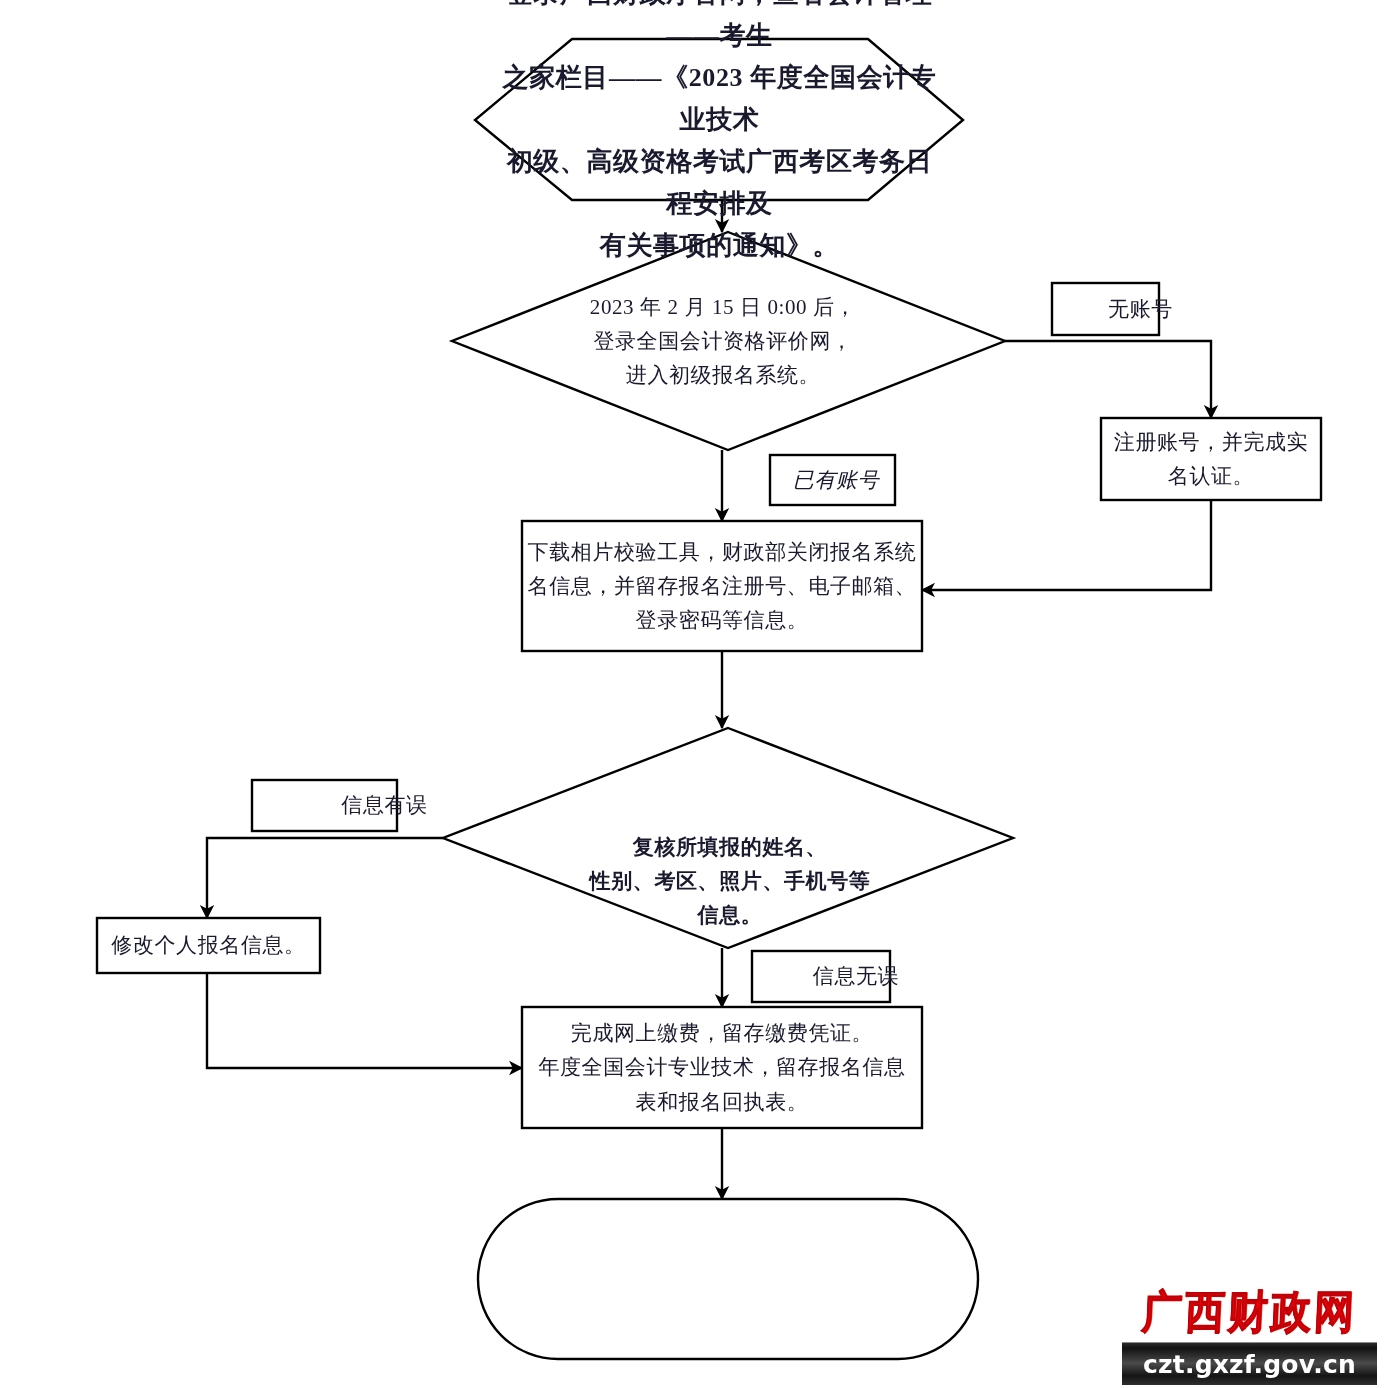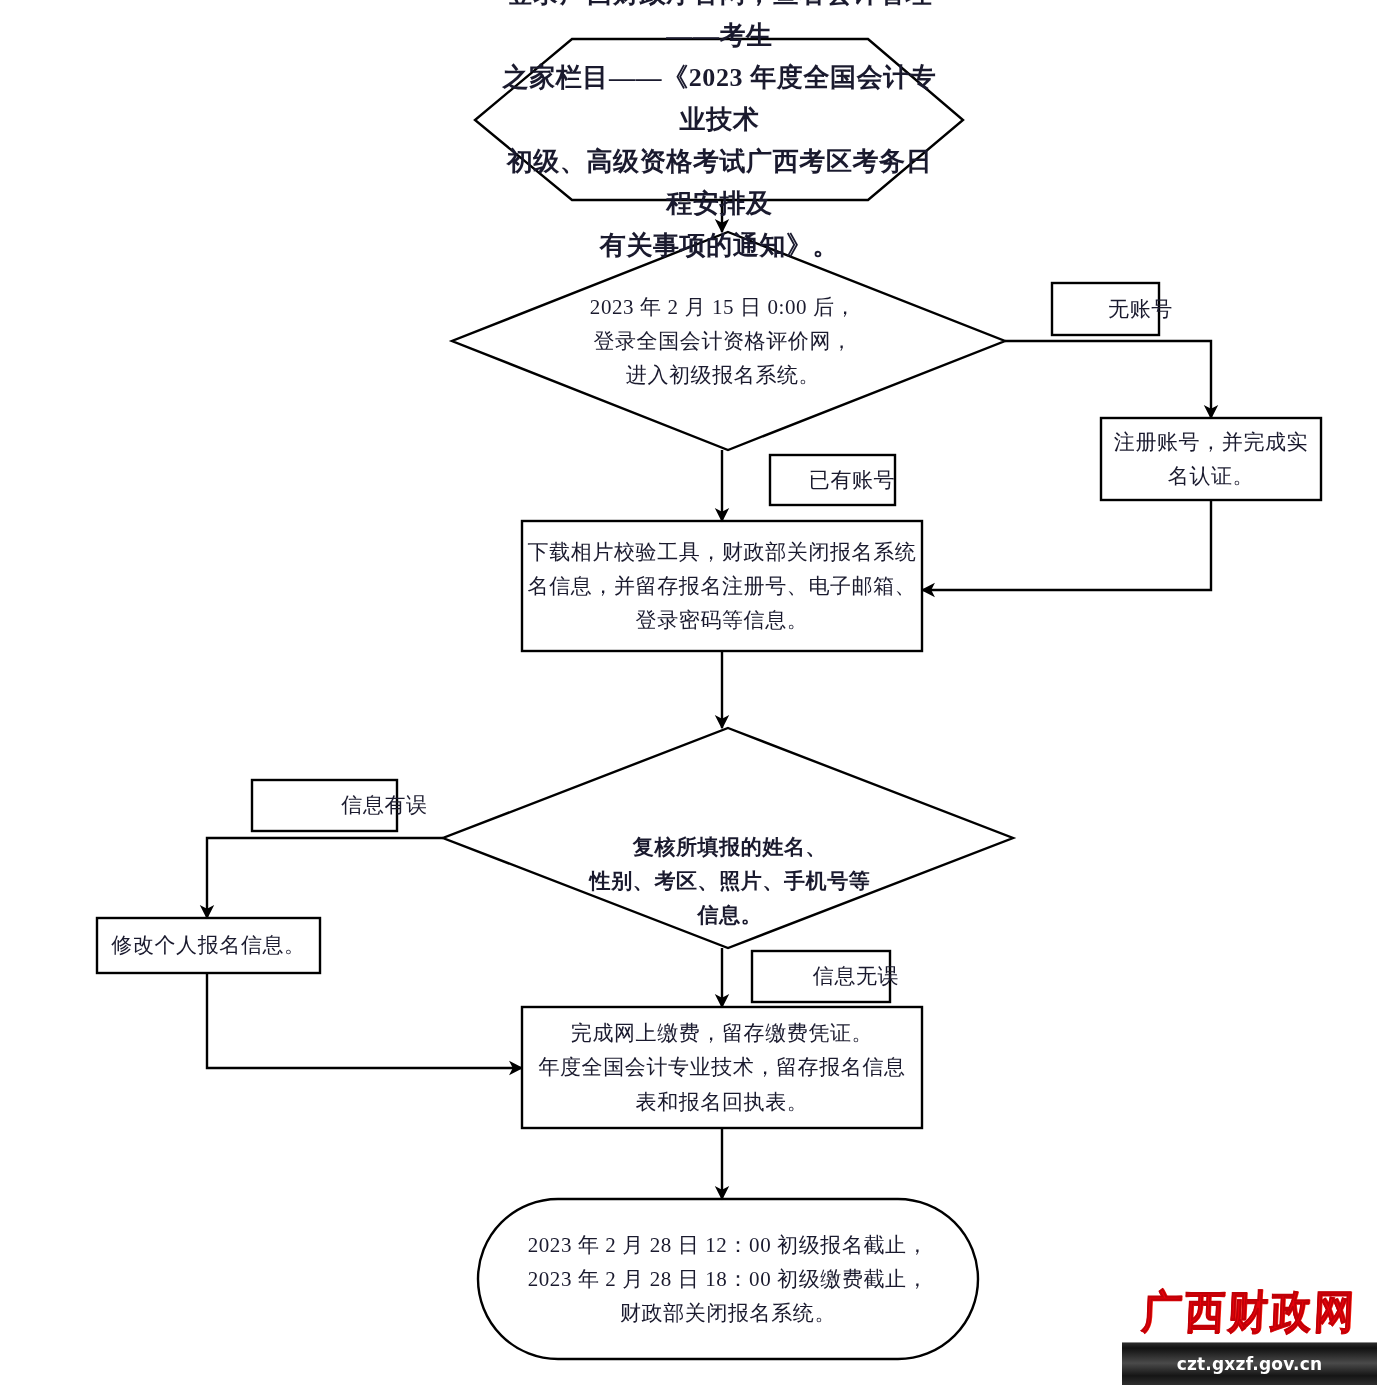--- a/index.html
+++ b/index.html
@@ -88,21 +88,21 @@
     height: 42px;
     display: flex;
     align-items: center;
     justify-content: center;
     background: linear-gradient(to bottom, #2b2b2b 0%, #111111 12%, #4a4a4a 48%, #151515 78%, #2e2e2e 100%);
     border-top: 1px solid #8a8a8a;
   }
   #wm-url span {
     font-family: "DejaVu Sans", sans-serif;
     font-weight: bold;
-    font-size: 17px;
+    font-size: 25px;
     color: #ffffff;
     letter-spacing: 0.2px;
   }
 </style>
 </head>
 <body>
 
 <div id="canvas">
 
   <svg id="flow" viewBox="0 0 1385 1388">
@@ -178,30 +178,26 @@
 信息。</div>
 
   <div class="node-text t-big" style="left:100px; top:920px; width:217px; height:51px;
        display:flex; align-items:center; justify-content:center;text-align:right;">修改个人报名信息。</div>
 
   <div class="node-text t-big" style="left:526px; top:1010px; width:392px; height:115px;
        display:flex; align-items:center; justify-content:center;">完成网上缴费，留存缴费凭证。
 年度全国会计专业技术，留存报名信息
 表和报名回执表。</div>
 
-  <div class="node-text t-big" style="left:490px; top:1203px; width:476px; height:152px;
-       display:flex; align-items:center; justify-content:center;">2023 年 2 月 28 日 12：00 初级报名截止，
-2023 年 2 月 28 日 18：00 初级缴费截止，
-财政部关闭报名系统。</div>
 
   <div class="node-text t-label" style="left:1054px; top:285px; width:103px; height:48px;
        display:flex; align-items:center; justify-content:center;">无账号</div>
 
-  <div class="node-text t-label" style="left:752px; top:457px; width:130px; height:46px;
-       display:flex; align-items:center; justify-content:center;">已有账号</div>
+  <div class="node-text t-label" style="left:736px; top:457px; width:130px; height:46px;
+       display:flex; align-items:center; justify-content:center;font-style:italic;">已有账号</div>
 
   <div class="node-text t-label" style="left:254px; top:782px; width:141px; height:47px;
        display:flex; align-items:center; justify-content:center;padding-left:25px;">信息有误</div>
 
   <div class="node-text t-label" style="left:754px; top:953px; width:134px; height:47px;
        display:flex; align-items:center; justify-content:center;">信息无误</div>
 
   <div id="watermark">
     <div id="wm-logo">
       <span>广西财政网</span>

